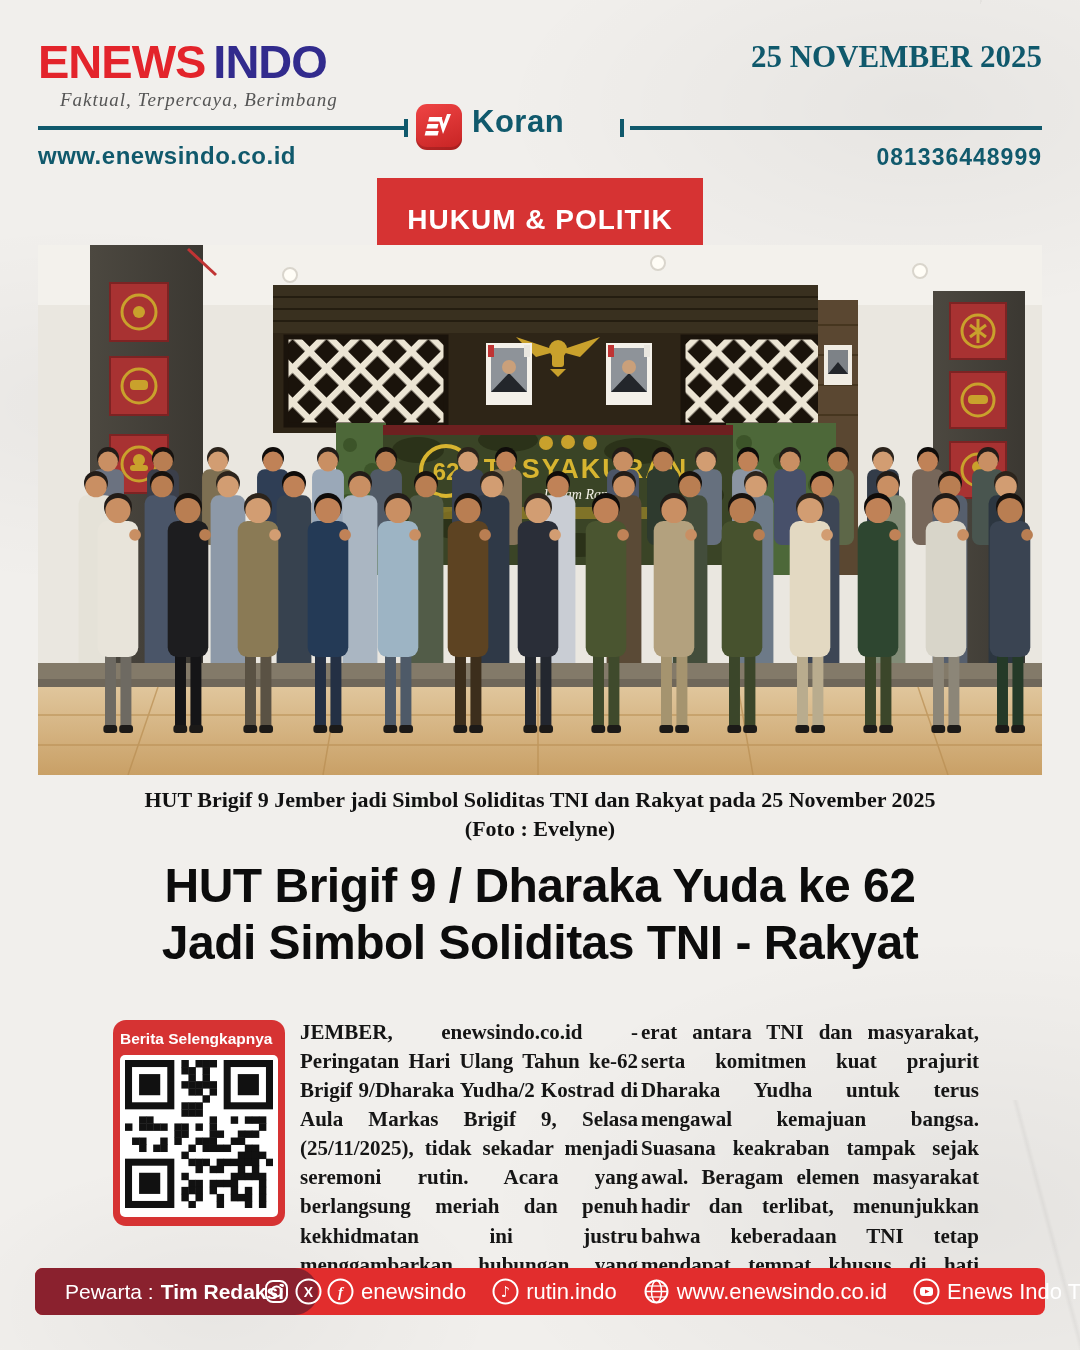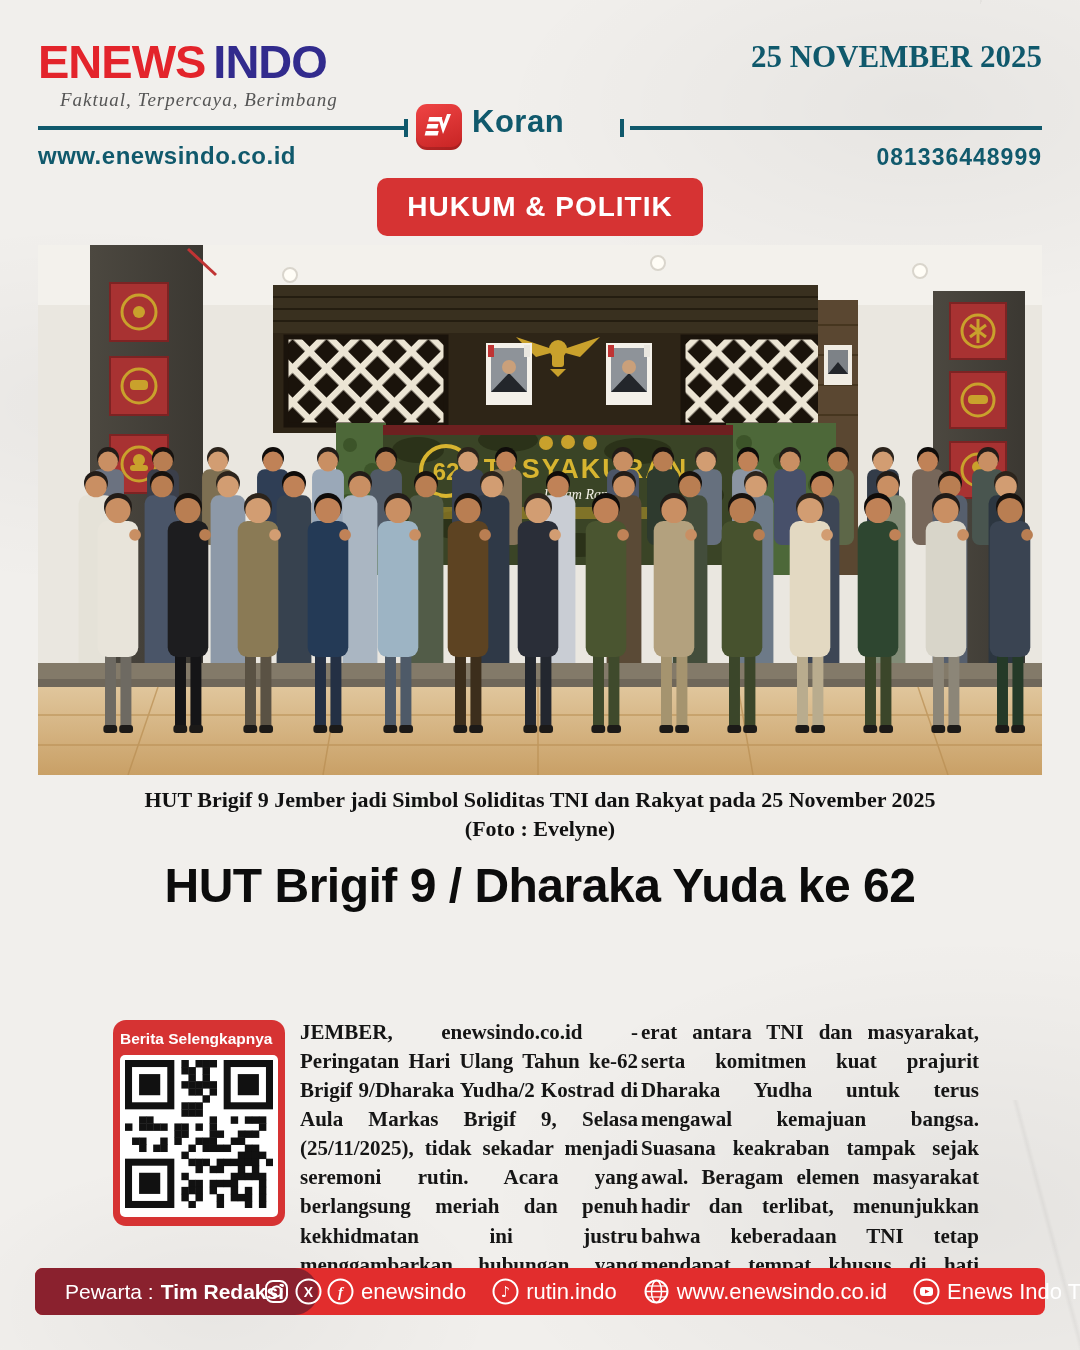--- a/index.html
+++ b/index.html
@@ -30,21 +30,21 @@
   .tick{position:absolute;top:13px;width:4px;height:18px;background:#10596c;}
   .koran-group{position:absolute;left:378px;top:-2px;height:48px;display:flex;gap:10px;}
   .ev-badge{width:46px;height:46px;border-radius:11px;background:linear-gradient(160deg,#ef4444,#c62323);
     display:flex;align-items:center;justify-content:center;box-shadow:inset 0 -3px 0 rgba(0,0,0,0.15);}
   .koran-label{color:#10596c;font-weight:800;font-size:31px;letter-spacing:0.5px;}
   .website{position:absolute;left:38px;top:142px;color:#10596c;font-weight:700;font-size:24px;letter-spacing:0.5px;}
   .phone{position:absolute;right:38px;top:144px;color:#10596c;font-weight:700;font-size:23px;letter-spacing:1px;}
   
   .badge-wrap{position:absolute;left:0;right:0;top:178px;text-align:center;}
   .cat-badge{display:inline-block;background:#d63333;color:#fff;font-weight:800;font-size:28px;
-    letter-spacing:1px;padding:13px 30px;border-radius:10px;}
+    letter-spacing:1px;padding:26px 30px;border-radius:0;}
   
   .photo{position:absolute;left:38px;top:245px;width:1004px;height:530px;background:#d8cdbb;}
   
   .caption{position:absolute;left:60px;right:60px;top:786px;text-align:center;
     font-family:"Liberation Serif",serif;font-weight:700;font-size:22px;color:#111;line-height:1.3;}
   
   .headline{position:absolute;left:30px;right:30px;top:858px;text-align:center;color:#0c0c0c;
     font-weight:800;font-size:48px;line-height:1.18;letter-spacing:-0.5px;}
   
   .qr-box{position:absolute;left:113px;top:1020px;width:172px;background:#d63333;border-radius:13px;
@@ -488,20 +488,21 @@
     </svg>
   </div>
 
   <div class="caption">
     <div>HUT Brigif 9 Jember jadi Simbol Soliditas TNI dan Rakyat pada 25 November 2025</div>
     <div>(Foto : Evelyne)</div>
   </div>
 
   <div class="headline">
     <div>HUT Brigif 9 / Dharaka Yuda ke 62</div>
+    <div>Jadi Simbol Soliditas TNI - Rakyat</div>
   </div>
 
   <div class="qr-box">
     <div class="qr-label">Berita Selengkapnya</div>
     <div class="qr-white">
       <svg id="qrsvg" width="148" height="148" viewBox="0 0 148 148">
           <rect x="0" y="63.42857142857143" width="7.447619047619048" height="7.447619047619048" fill="#111"></rect>
           <rect x="7.0476190476190474" y="77.52380952380952" width="7.447619047619048" height="7.447619047619048" fill="#111"></rect>
           <rect x="14.095238095238095" y="56.38095238095238" width="7.447619047619048" height="7.447619047619048" fill="#111"></rect>
           <rect x="14.095238095238095" y="63.42857142857143" width="7.447619047619048" height="7.447619047619048" fill="#111"></rect>

